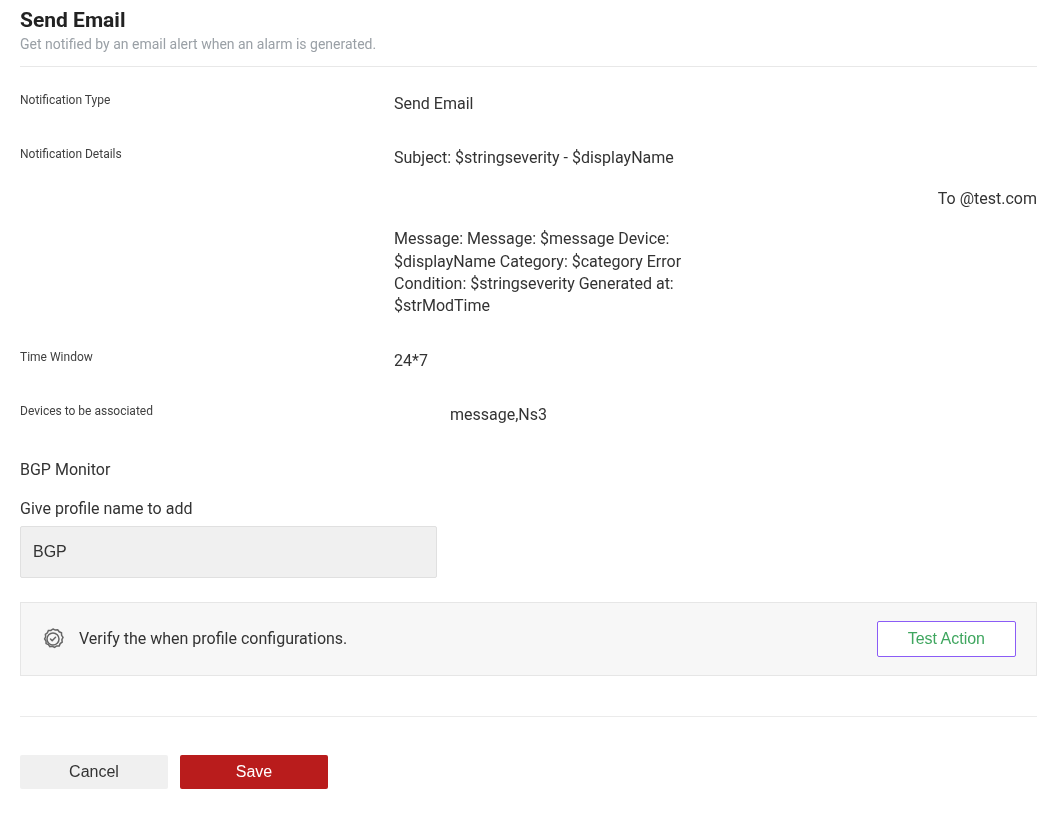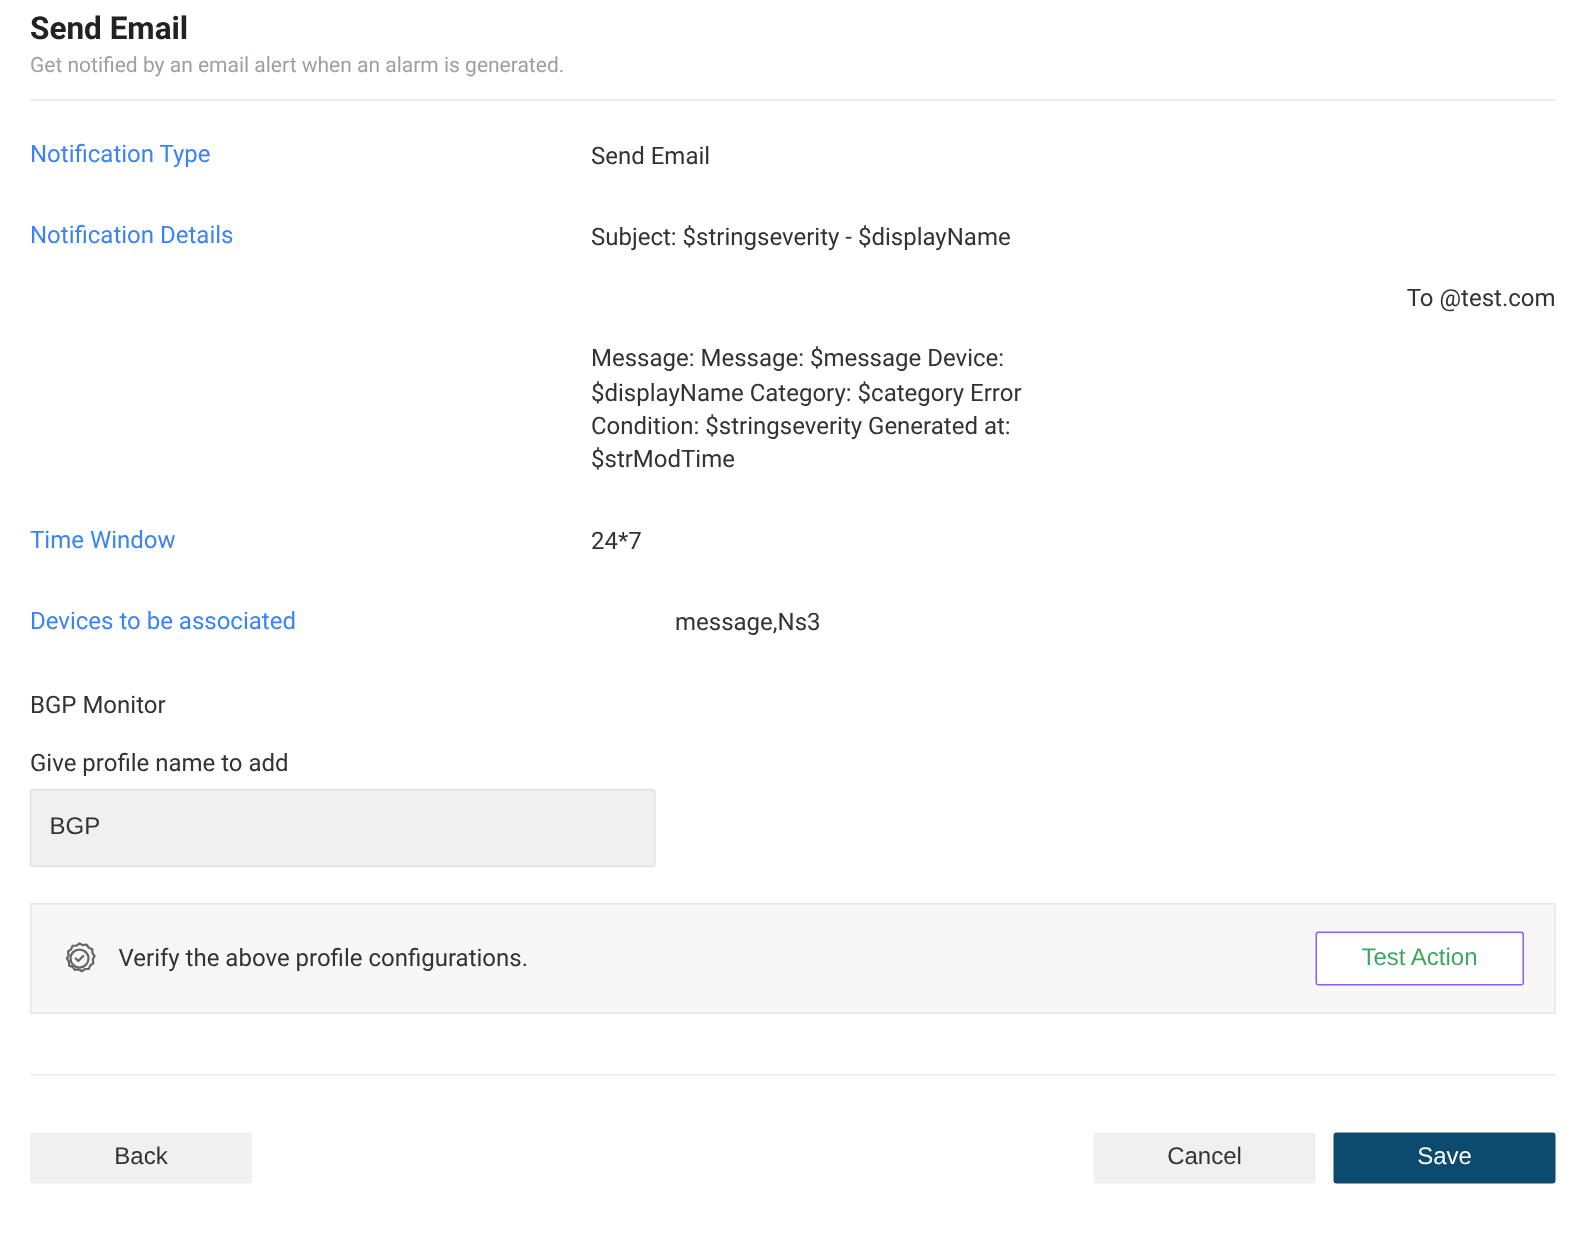--- a/index.html
+++ b/index.html
@@ -34,22 +34,22 @@
       margin-top: 10px;
     }
     .form-row {
       display: flex;
       padding: 16px 0;
       align-items: flex-start;
     }
     .form-label-col {
       width: 374px;
       flex-shrink: 0;
-      color: #3b82f6;
-      font-size: 16px;
+      color: #404040;
+      font-size: 12px;
     }
     .form-value-col {
       flex: 1;
       color: #333;
       font-size: 16px;
       line-height: 1.4;
     }
     .subject-line {
       margin-bottom: 18px;
     }
@@ -144,21 +144,21 @@
       border: none;
       cursor: pointer;
       border-radius: 2px;
       text-align: center;
     }
     .btn-gray {
       background: #f0f0f0;
       color: #333;
     }
     .btn-green {
-      background: #0c4a6e;
+      background: #b91c1c;
       color: #fff;
     }
   </style>
 </head>
 <body>
 
 <div class="header">
   <div class="page-title">Send Email</div>
   <div class="page-subtitle">Get notified by an email alert when an alarm is generated.</div>
 </div>
@@ -211,26 +211,25 @@
 
 <div class="verify-box">
   <div class="verify-left">
     <span class="verify-icon">
       <svg viewBox="0 0 24 24" stroke-width="1.5">
         <path d="M12 2 L14.2 3.1 L16.7 2.8 L18.2 4.8 L20.5 5.8 L20.6 8.3 L22 10.4 L20.9 12.6 L21.2 15.1 L19.2 16.6 L18.2 18.9 L15.7 19 L13.6 20.4 L11.4 19.3 L8.9 19.6 L7.4 17.6 L5.1 16.6 L5 14.1 L3.6 12 L4.7 9.8 L4.4 7.3 L6.4 5.8 L7.4 3.5 L9.9 3.4 Z" fill="none"></path>
         <circle cx="12" cy="12" r="6" fill="none"></circle>
         <path d="M9.5 12 L11.2 13.7 L14.5 10.3" fill="none" stroke-linecap="round" stroke-linejoin="round"></path>
       </svg>
     </span>
-    <span class="verify-text">Verify the above profile configurations.</span>
+    <span class="verify-text">Verify the when profile configurations.</span>
   </div>
   <button class="test-action-btn">Test Action</button>
 </div>
 
 <hr class="footer-divider">
 
 <div class="footer-actions">
-  <button class="btn btn-gray">Back</button>
   <div class="footer-right">
     <button class="btn btn-gray">Cancel</button>
     <button class="btn btn-green">Save</button>
   </div>
 </div>
 
 </body></html>

